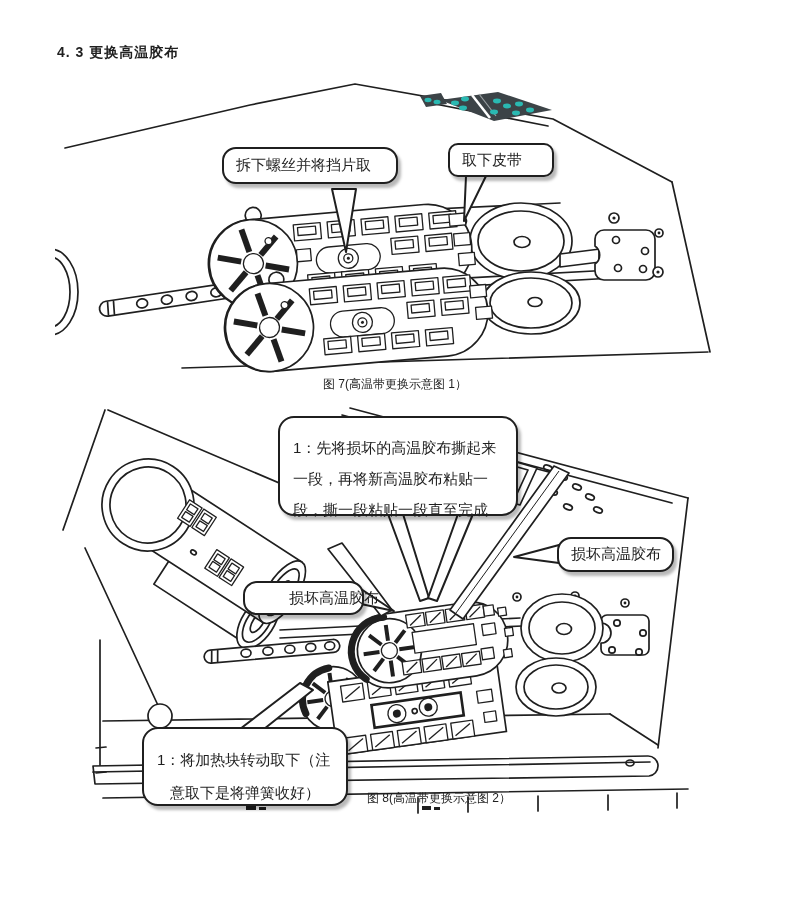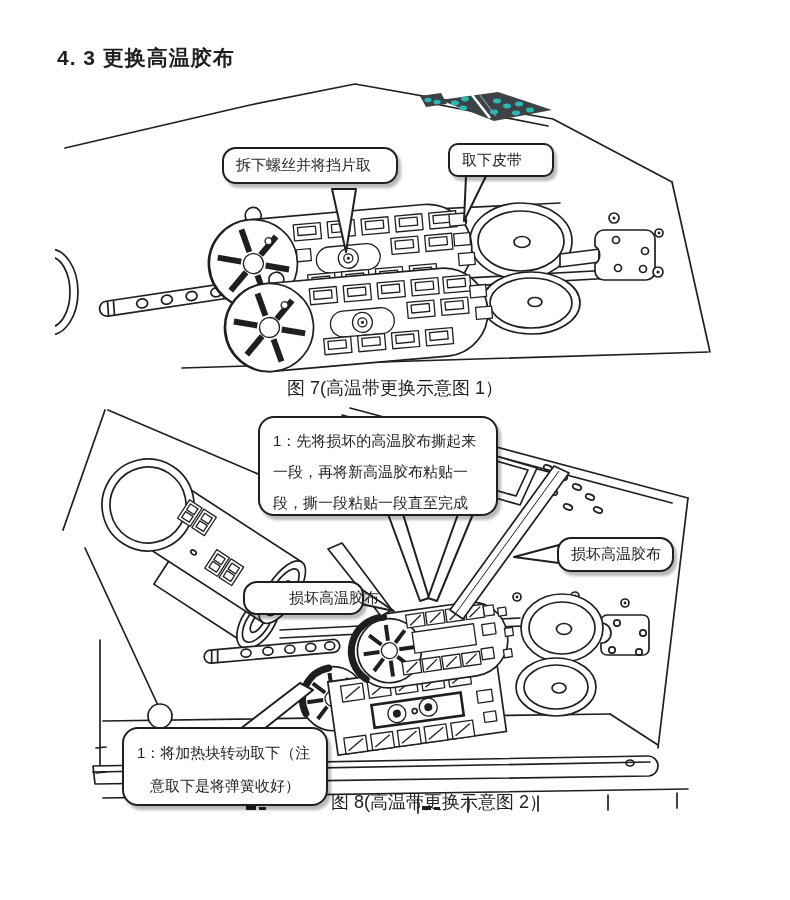--- a/index.html
+++ b/index.html
@@ -6,43 +6,43 @@
     --ink:#1f1f1f;
     --keypad-panel:#3c4347;
     --keypad-button:#2ab9b2;
   }
   html,body{margin:0;padding:0;background:#fff;}
   .page{
     position:relative;width:790px;height:900px;background:#fff;overflow:hidden;
     font-family:"Liberation Sans","DejaVu Sans",sans-serif;color:var(--ink);
   }
   .heading{
-    position:absolute;left:57px;top:44px;font-size:21px;font-weight:bold;
+    position:absolute;left:57px;top:44px;font-size:14px;font-weight:bold;
     letter-spacing:1px;white-space:nowrap;
   }
   .fig-svg{position:absolute;}
   
   .ln{fill:none;stroke:var(--ink);stroke-width:1.7;stroke-linecap:round;stroke-linejoin:round;}
   .fw{fill:#fff;stroke:var(--ink);stroke-width:1.7;stroke-linejoin:round;}
   .fwt{fill:#fff;stroke:var(--ink);stroke-width:1.3;stroke-linejoin:round;}
   .dk{fill:var(--ink);stroke:none;}
   .thk{fill:none;stroke:var(--ink);stroke-width:7;stroke-linecap:round;}
   .spk{stroke:var(--ink);stroke-width:6;stroke-linecap:butt;}
   .spk2{stroke:var(--ink);stroke-width:4;stroke-linecap:butt;}
   .tail{fill:#fff;stroke:var(--ink);stroke-width:2;stroke-linejoin:round;}
   .callout{
     position:absolute;background:#fff;border:2px solid var(--ink);border-radius:14px;
     box-shadow:3px 4px 3px rgba(0,0,0,0.28);font-size:15px;color:var(--ink);
     display:flex;align-items:center;padding:0 12px;box-sizing:border-box;white-space:nowrap;
     line-height:1.1;
   }
-  .callout.multi{display:block;padding:7px 13px;}
+  .callout.multi{display:block;padding:14px 13px;margin-left:20px;}
   .callout.multi .cl-line{line-height:31px;white-space:nowrap;}
   .caption{
-    position:absolute;left:0;width:790px;text-align:center;font-size:18px;color:var(--ink);
+    position:absolute;left:0;width:790px;text-align:center;font-size:12px;color:var(--ink);
   }
 </style>
 </head>
 <body>
 
 <div class="page">
 
   <div class="heading">4. 3 更换高温胶布</div>
 
   <svg class="fig-svg" style="left:55px;top:80px;" width="700" height="305" viewBox="55 80 700 305">

